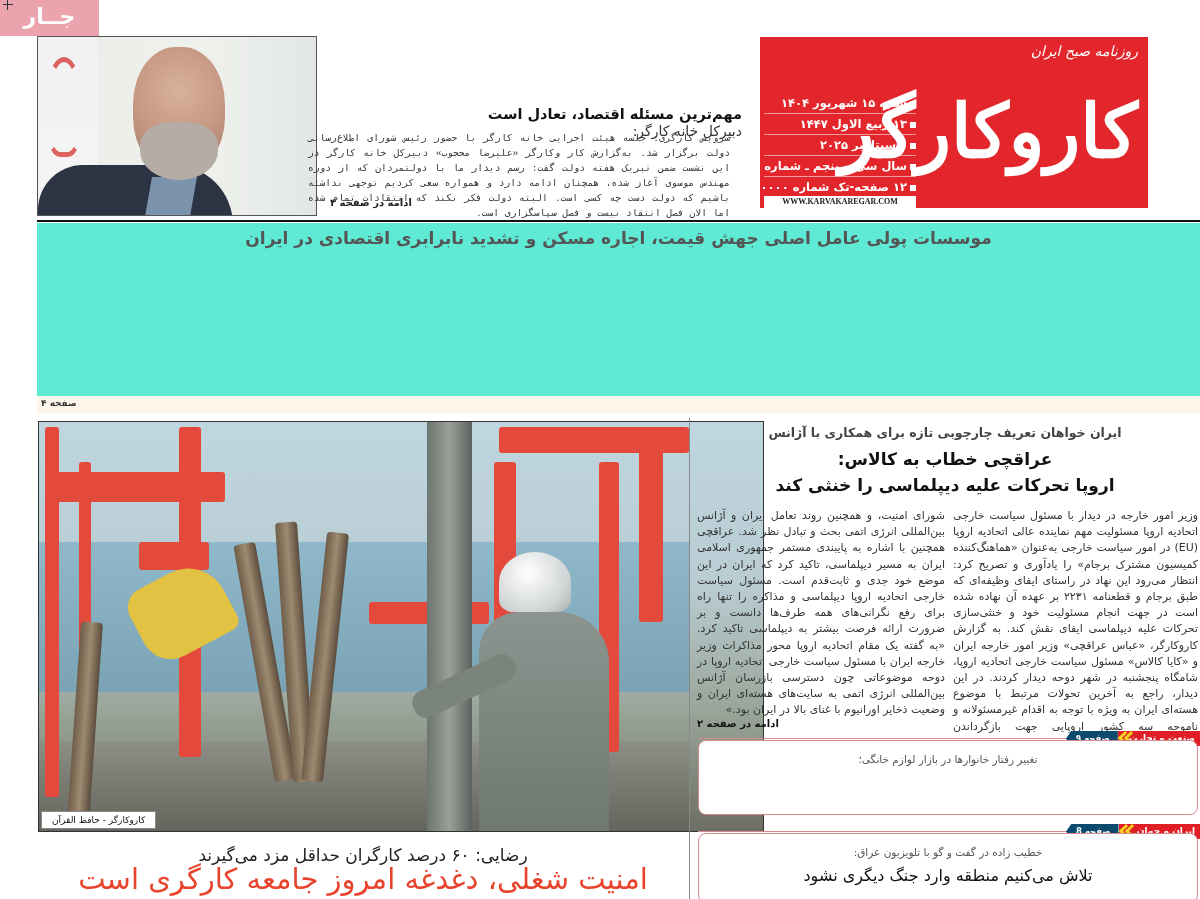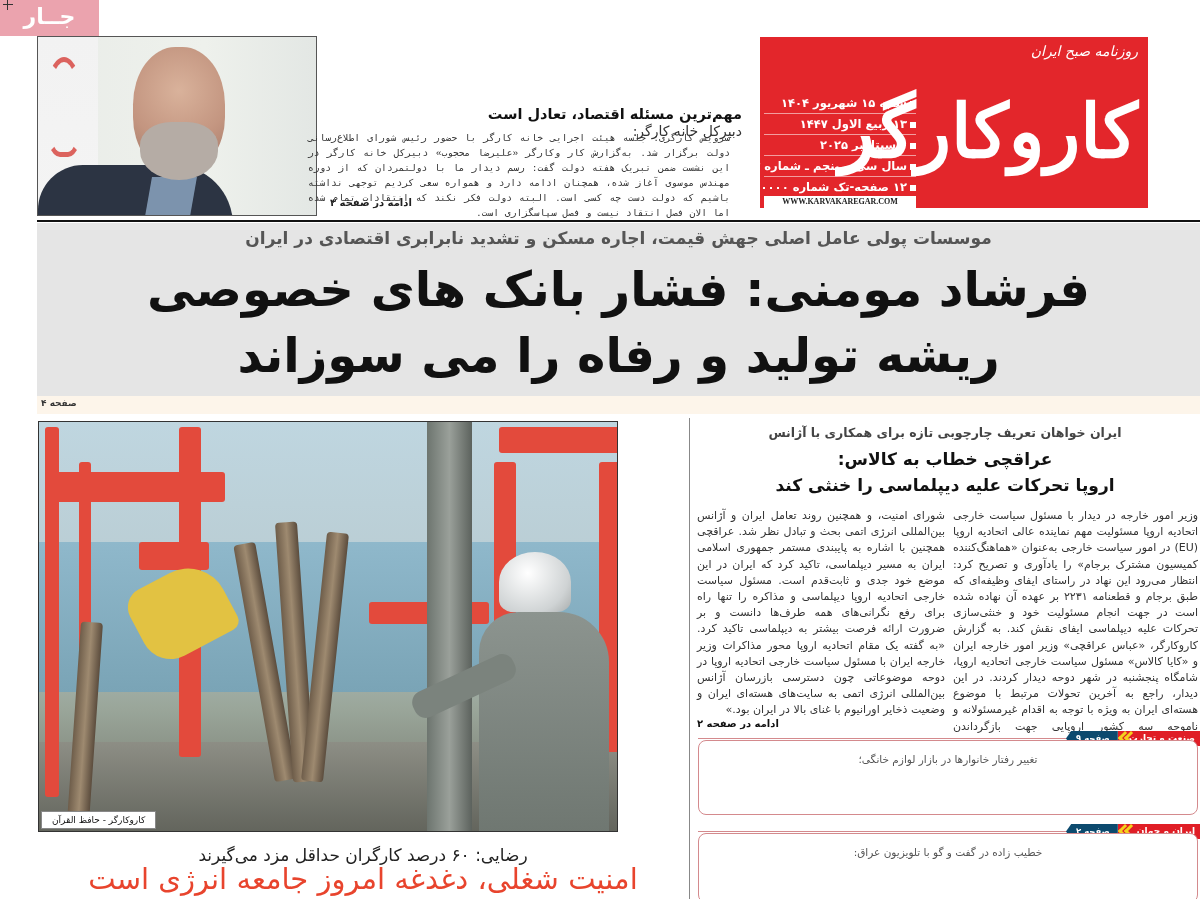--- a/index.html
+++ b/index.html
@@ -34,28 +34,28 @@
   .mh-tagline { position: absolute; right: 10px; top: 6px; color: #fff; font-family: "DejaVu Serif", serif; font-size: 14px; font-style: italic; }
   .mh-logo { position: absolute; right: 10px; top: 24px; color: #fff; font-family: "DejaVu Serif", serif; font-weight: bold; font-size: 74px; line-height: 140px; letter-spacing: -2px; white-space: nowrap; }
   .mh-info { position: absolute; left: 4px; top: 56px; width: 152px; }
   .mh-line { height: 21px; border-bottom: 1px solid rgba(255,255,255,0.55); color: #fff; font-size: 11.5px; font-weight: bold; line-height: 20px; text-align: right; white-space: nowrap; }
   .mh-bullet { display: inline-block; width: 6px; height: 6px; background: #fff; margin-left: 3px; vertical-align: middle; }
   .mh-url { position: absolute; left: 4px; top: 159px; width: 152px; height: 12px; background: #fff; color: #222; font-family: "Liberation Serif", serif; font-size: 8px; font-weight: bold; text-align: center; line-height: 12px; }
 
   .hline-top { position: absolute; left: 37px; top: 220px; width: 1163px; height: 2px; background: #111; }
 
   
-  .lead-band { position: absolute; left: 37px; top: 223px; width: 1163px; height: 173px; background: #e5e5e5; }
+  .lead-band { position: absolute; left: 37px; top: 223px; width: 1163px; height: 173px; background: #5eead4; }
   .lead-kicker { position: absolute; left: 0; right: 0; top: 5px; text-align: center; font-size: 17px; font-weight: bold; color: #555; }
   .lead-title { position: absolute; left: 0; right: 0; top: 33px; text-align: center; font-size: 48px; font-weight: bold; color: #111; line-height: 66px; letter-spacing: -1px; }
   .lead-page { position: absolute; left: 4px; top: 175px; font-size: 9px; font-weight: bold; color: #333; }
   .lead-below { position: absolute; left: 37px; top: 396px; width: 1163px; height: 18px; background: #fdf5ea; }
 
   
-  .rig-photo { position: absolute; left: 38px; top: 421px; width: 580px; height: 411px; border: 1px solid #333; overflow: hidden; background: linear-gradient(180deg, #bfd6e0 0%, #b9ccd2 40%, #9aa69a 70%, #6d6e63 100%); }
+  .rig-photo { position: absolute; left: 38px; top: 421px; width: 726px; height: 411px; border: 1px solid #333; overflow: hidden; background: linear-gradient(180deg, #bfd6e0 0%, #b9ccd2 40%, #9aa69a 70%, #6d6e63 100%); }
   .sea { position: absolute; left: 0; top: 120px; width: 650px; height: 150px; background: linear-gradient(180deg, #8fb8cb 0%, #7aa4b6 100%); }
   .deck { position: absolute; left: 0; top: 320px; width: 650px; height: 100px; background: linear-gradient(180deg, #8d8e85 0%, #5e6058 100%); }
   .pipe { position: absolute; background: #e34a3c; border-radius: 3px; }
   .yellow-tool { position: absolute; left: 95px; top: 150px; width: 95px; height: 80px; background: #e2c242; border-radius: 20px 40px 10px 30px; transform: rotate(-28deg); }
   .drill-pole { position: absolute; left: 388px; top: 0; width: 45px; height: 411px; background: linear-gradient(90deg, #6d756f, #9aa09a, #5c625d); }
   .tool-stack { position: absolute; width: 22px; background: linear-gradient(90deg, #6e5d4a, #9e8a70, #5b4c3d); border-radius: 4px; }
   .worker-helmet { position: absolute; left: 460px; top: 130px; width: 72px; height: 60px; border-radius: 50% 50% 20% 20%; background: radial-gradient(circle at 40% 35%, #ffffff, #cfd3d4 70%, #a9adad); }
   .worker-body { position: absolute; left: 440px; top: 190px; width: 130px; height: 221px; background: linear-gradient(180deg, #8c948f 0%, #6f7771 100%); border-radius: 40px 50px 0 0; }
   .worker-arm { position: absolute; left: 370px; top: 250px; width: 110px; height: 28px; background: #7b837d; transform: rotate(-25deg); border-radius: 12px; }
   .photo-credit { position: absolute; left: 2px; bottom: 2px; background: #fff; padding: 3px 10px; font-size: 9px; color: #111; border: 1px solid #888; }
@@ -122,24 +122,20 @@
     <div class="mh-line"><span class="mh-bullet"></span><span>سال سی و پنجم ـ شماره ۹۸۴۳</span></div>
     <div class="mh-line"><span class="mh-bullet"></span><span>۱۲ صفحه-تک شماره ۱۰۰۰۰۰ ریال</span></div>
   </div>
   <div class="mh-url">WWW.KARVAKAREGAR.COM</div>
 </div>
 
 <div class="hline-top"></div>
 
 <div class="lead-band rtl">
   <div class="lead-kicker">موسسات پولی عامل اصلی جهش قیمت، اجاره مسکن و تشدید نابرابری اقتصادی در ایران</div>
-  <div class="lead-title">
-    <div>فرشاد مومنی: فشار بانک های خصوصی</div>
-    <div>ریشه تولید و رفاه را می سوزاند</div>
-  </div>
 </div>
 <div class="lead-below">
   <span class="lead-page rtl" style="position:absolute;left:4px;top:2px;">صفحه ۴</span>
 </div>
 
 <div class="rig-photo">
   <div class="sea"></div>
   <div class="deck"></div>
   <div class="pipe" style="left:6px;top:5px;width:14px;height:370px;"></div>
   <div class="pipe" style="left:40px;top:40px;width:12px;height:300px;"></div>
@@ -157,21 +153,21 @@
   <div class="tool-stack" style="left:245px;top:100px;height:260px;transform:rotate(-4deg);"></div>
   <div class="tool-stack" style="left:275px;top:110px;height:250px;transform:rotate(6deg);"></div>
   <div class="drill-pole"></div>
   <div class="worker-body"></div>
   <div class="worker-arm"></div>
   <div class="worker-helmet"></div>
   <div class="photo-credit rtl">کاروکارگر - حافظ القرآن</div>
 </div>
 
 <div class="sub-kicker rtl">رضایی: ۶۰ درصد کارگران حداقل مزد می‌گیرند</div>
-<div class="sub-title rtl">امنیت شغلی، دغدغه امروز جامعه انرژی است</div>
+<div class="sub-title rtl">امنیت شغلی، دغدغه امروز جامعه کارگری است</div>
 
 <div class="col-border"></div>
 <div class="right-kicker rtl">ایران خواهان تعریف چارچوبی تازه برای همکاری با آژانس</div>
 <div class="right-title rtl">
   <div>عراقچی خطاب به کالاس:</div>
   <div>اروپا تحرکات علیه دیپلماسی را خنثی کند</div>
 </div>
 <div class="body-col col-a rtl">وزیر امور خارجه در دیدار با مسئول سیاست خارجی اتحادیه اروپا مسئولیت مهم نماینده عالی اتحادیه اروپا (EU) در امور سیاست خارجی به‌عنوان «هماهنگ‌کننده کمیسیون مشترک برجام» را یادآوری و تصریح کرد: انتظار می‌رود این نهاد در راستای ایفای وظیفه‌ای که طبق برجام و قطعنامه ۲۲۳۱ بر عهده آن نهاده شده است در جهت انجام مسئولیت خود و خنثی‌سازی تحرکات علیه دیپلماسی ایفای نقش کند. به گزارش کاروکارگر، «عباس عراقچی» وزیر امور خارجه ایران و «کایا کالاس» مسئول سیاست خارجی اتحادیه اروپا، شامگاه پنجشنبه در شهر دوحه دیدار کردند. در این دیدار، راجع به آخرین تحولات مرتبط با موضوع هسته‌ای ایران به ویژه با توجه به اقدام غیرمسئولانه و ناموجه سه کشور اروپایی جهت بازگرداندن قطعنامه‌های لغوشده</div>
 <div class="body-col col-b rtl">شورای امنیت، و همچنین روند تعامل ایران و آژانس بین‌المللی انرژی اتمی بحث و تبادل نظر شد. عراقچی همچنین با اشاره به پایبندی مستمر جمهوری اسلامی ایران به مسیر دیپلماسی، تاکید کرد که ایران در این موضع خود جدی و ثابت‌قدم است. مسئول سیاست خارجی اتحادیه اروپا دیپلماسی و مذاکره را تنها راه برای رفع نگرانی‌های همه طرف‌ها دانست و بر ضرورت ارائه فرصت بیشتر به دیپلماسی تاکید کرد. «به گفته یک مقام اتحادیه اروپا محور مذاکرات وزیر خارجه ایران با مسئول سیاست خارجی اتحادیه اروپا در دوحه موضوعاتی چون دسترسی بازرسان آژانس بین‌المللی انرژی اتمی به سایت‌های هسته‌ای ایران و وضعیت ذخایر اورانیوم با غنای بالا در ایران بود.»</div>
 <div class="col-continue rtl">ادامه در صفحه ۲</div>
@@ -183,17 +179,18 @@
   <span class="tag-page rtl">صفحه ۹</span>
 </div>
 <div class="teaser teaser-1 rtl">
   <div class="teaser-kicker">تغییر رفتار خانوارها در بازار لوازم خانگی؛</div>
 </div>
 
 <div class="tag-line" style="left:698px;top:831px;width:372px;"></div>
 <div class="tag tag-2">
   <span class="tag-section rtl">ایران و جهان</span>
   <span class="tag-chev"></span>
-  <span class="tag-page rtl">صفحه ۲</span>
+  <span class="tag-page rtl">صفحه 8</span>
 </div>
 <div class="teaser teaser-2 rtl">
   <div class="teaser-kicker">خطیب زاده در گفت و گو با تلویزیون عراق:</div>
+  <div class="teaser-title">تلاش می‌کنیم منطقه وارد جنگ دیگری نشود</div>
 </div>
 
 </body></html>

